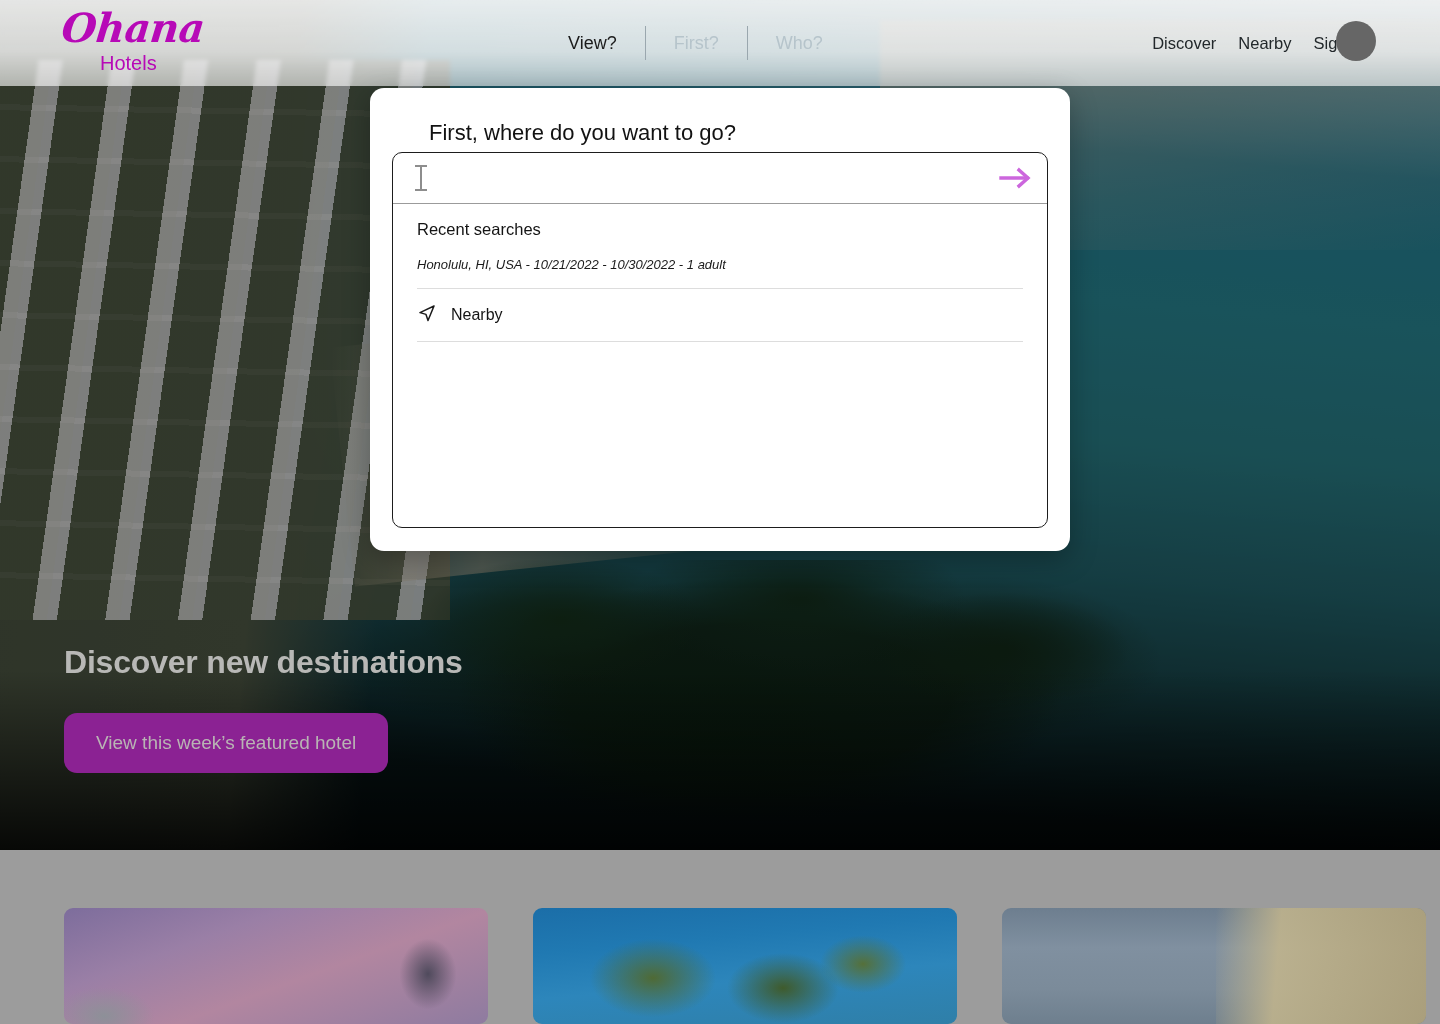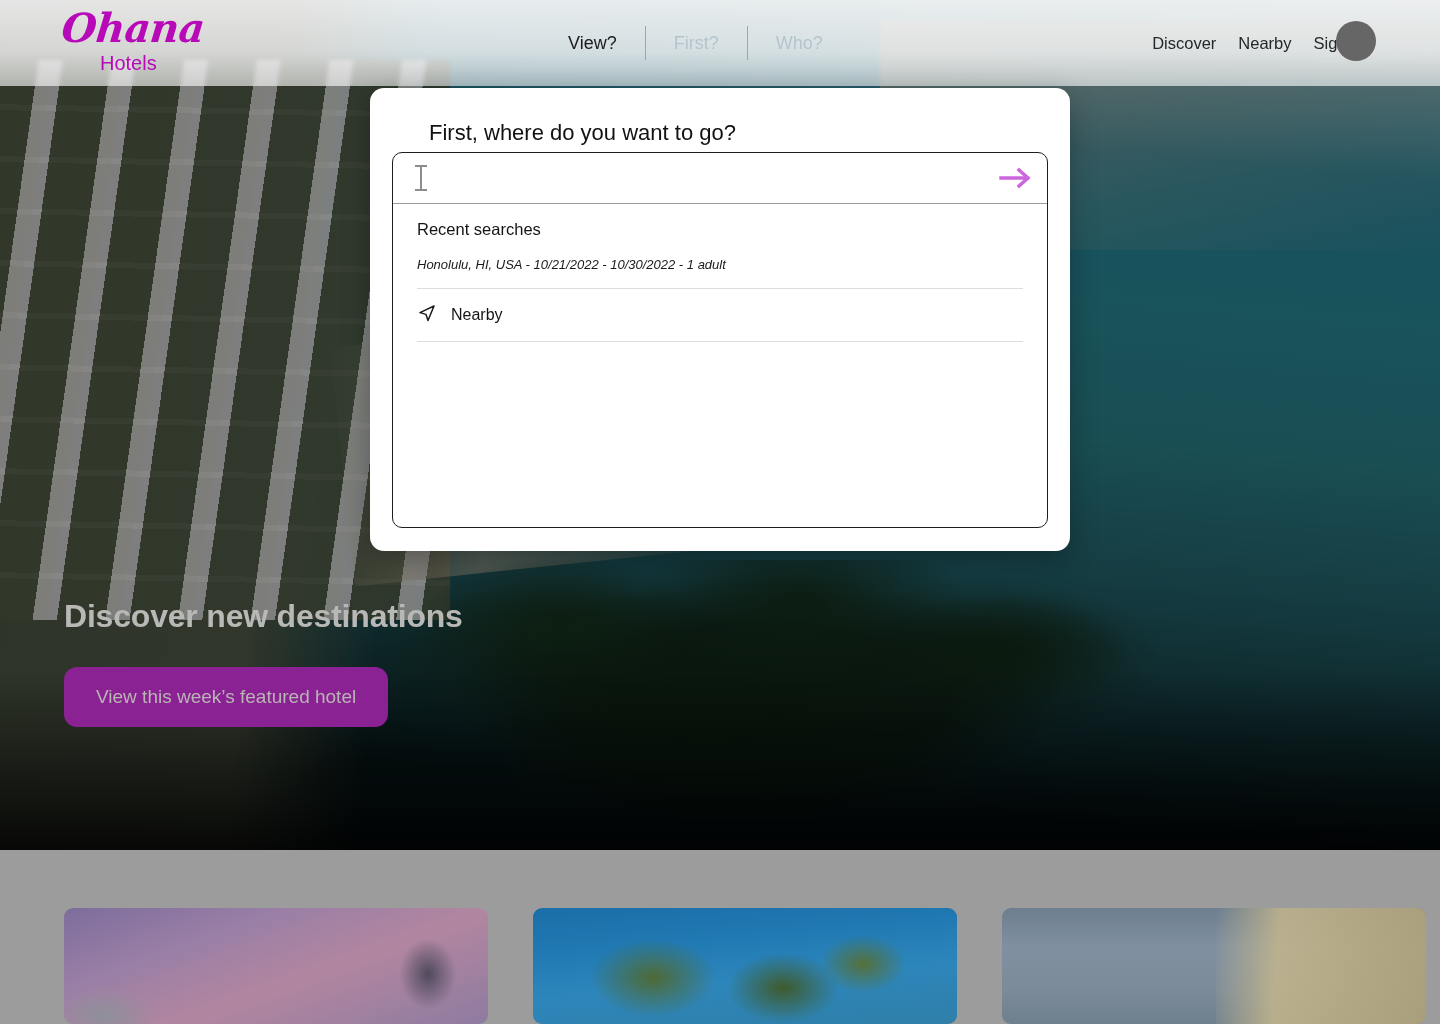--- a/index.html
+++ b/index.html
@@ -357,21 +357,21 @@
     content:"";
     position:absolute; left:0; top:26px; width:114px; height:62px;
     background:
       radial-gradient(ellipse 52px 34px at 56px 40px, #1f3018 0%, rgba(31,48,24,0) 76%),
       radial-gradient(ellipse 30px 22px at 22px 30px, #2c4022 0%, rgba(44,64,34,0) 76%);
   }
 
   
   .hero-copy {
     position: absolute;
-    left: 64px; top: 598px;
+    left: 64px; top: 644px;
     z-index: 20;
   }
   .hero-h1 {
     font-size: 32px;
     font-weight: bold;
     color: #b8b8b6;
     letter-spacing: -0.2px;
   }
   .hero-sub {
     margin-top: 22px;

